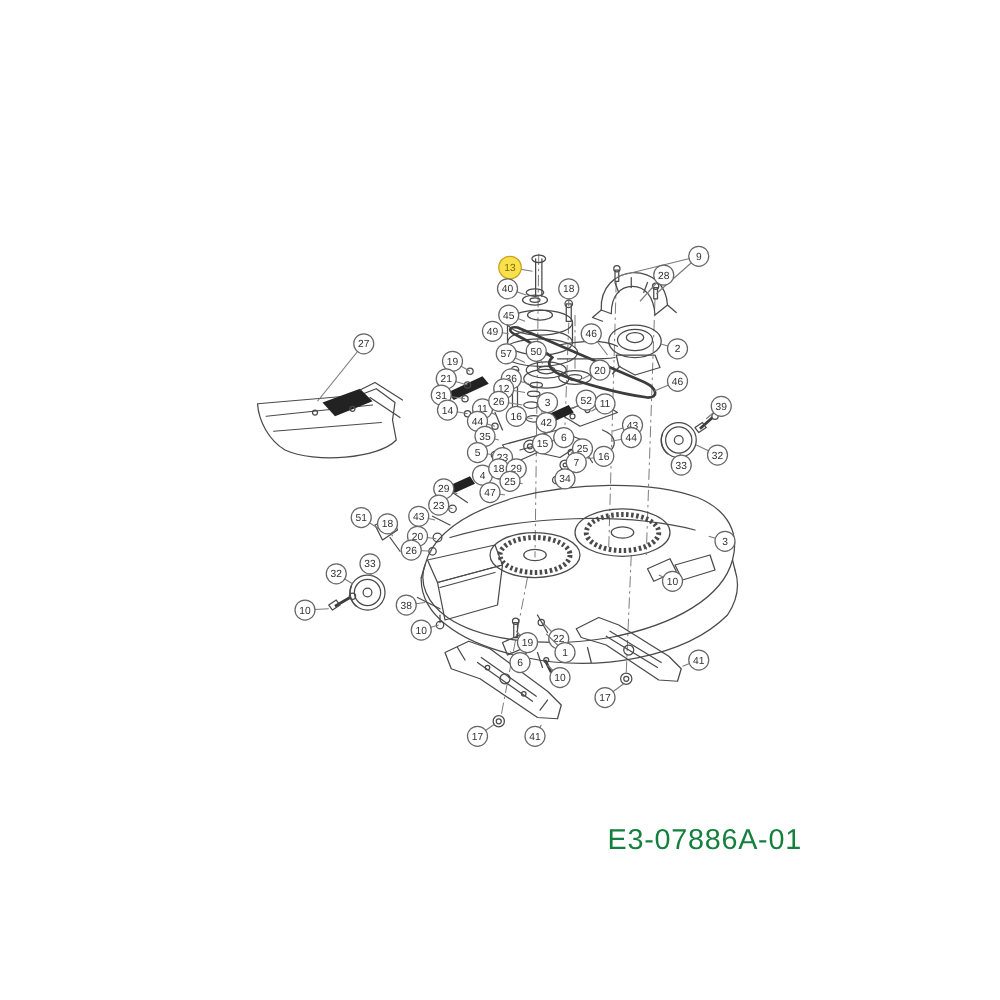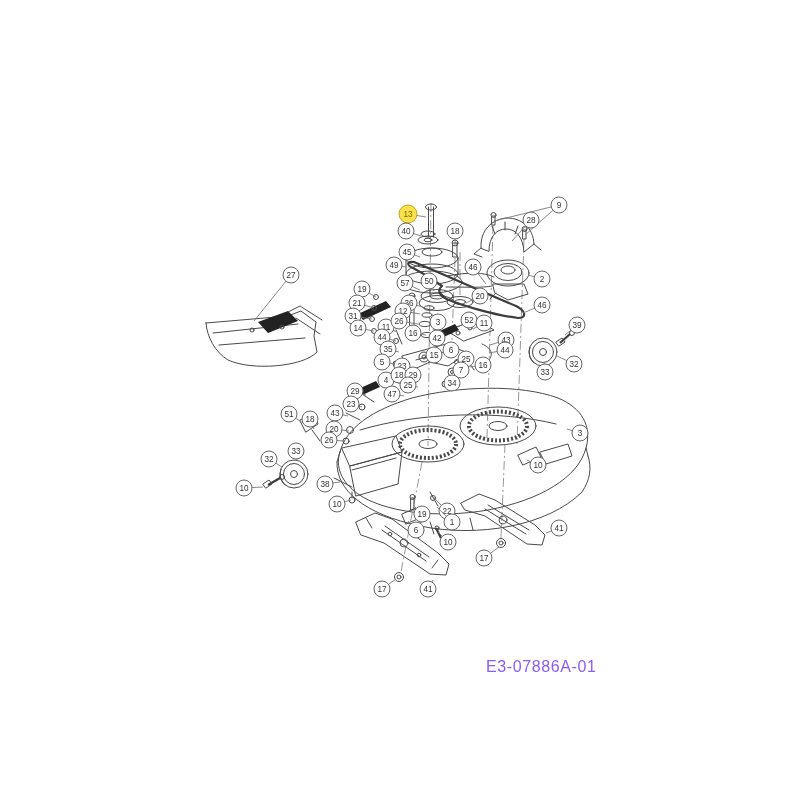--- a/index.html
+++ b/index.html
@@ -4,21 +4,21 @@
 <style>
   html,body{margin:0;padding:0;width:800px;height:800px;background:#ffffff;overflow:hidden;}
   body{position:relative;font-family:"Liberation Sans",sans-serif;}
   #stage{position:absolute;left:0;top:0;width:800px;height:800px;}
   svg{display:block;}
   svg text{font-family:"Liberation Sans",sans-serif;}
   .art{stroke:#4a4a4a;fill:none;stroke-width:1;stroke-linejoin:round;stroke-linecap:round;}
   .art-thick{stroke:#3c3c3c;fill:none;stroke-width:2.2;stroke-linejoin:round;}
   .dark{fill:#222222;stroke:none;}
   .cline{stroke:#7d7d7d;fill:none;stroke-width:0.8;stroke-dasharray:9 3 2 3;}
-  .part-label{position:absolute;left:486px;top:658px;font-size:16px;letter-spacing:.6px;color:#8b5cf6;white-space:nowrap;}
+  .part-label{position:absolute;left:486px;top:658px;font-size:23px;letter-spacing:.6px;color:#15803d;white-space:nowrap;}
 </style>
 </head>
 <body>
 
 <div id="stage">
 <svg width="800" height="800" viewBox="0 0 800 800">
 
   <g>
     <path class="cline" d="M 431 203 L 428 446"></path>
     <path class="cline" d="M 460 252 L 460 298"></path>

